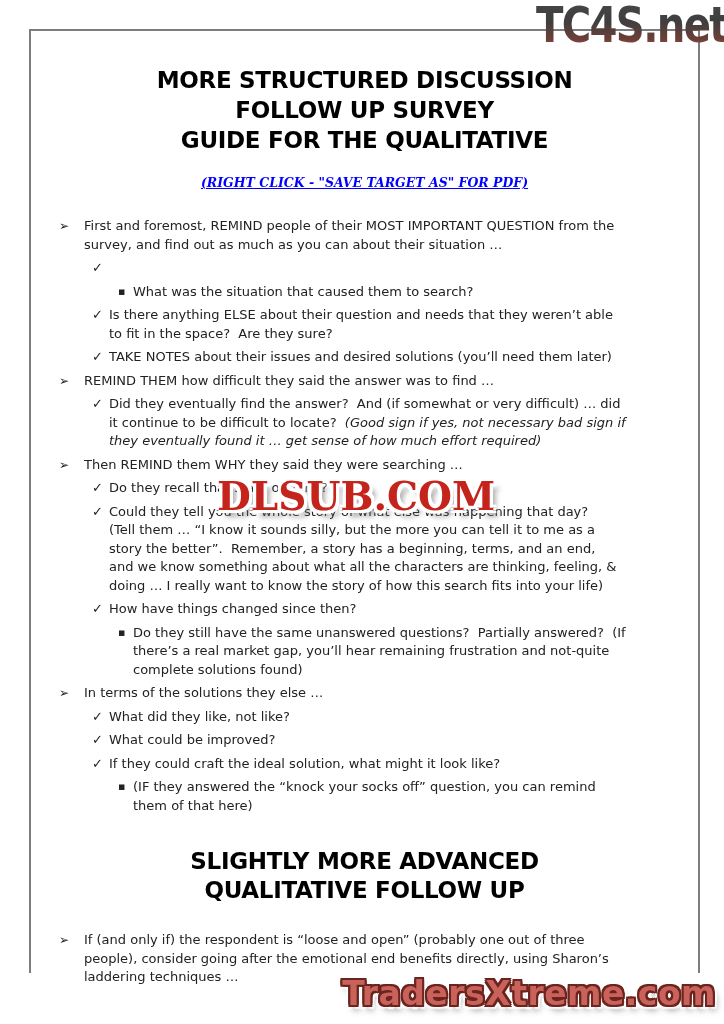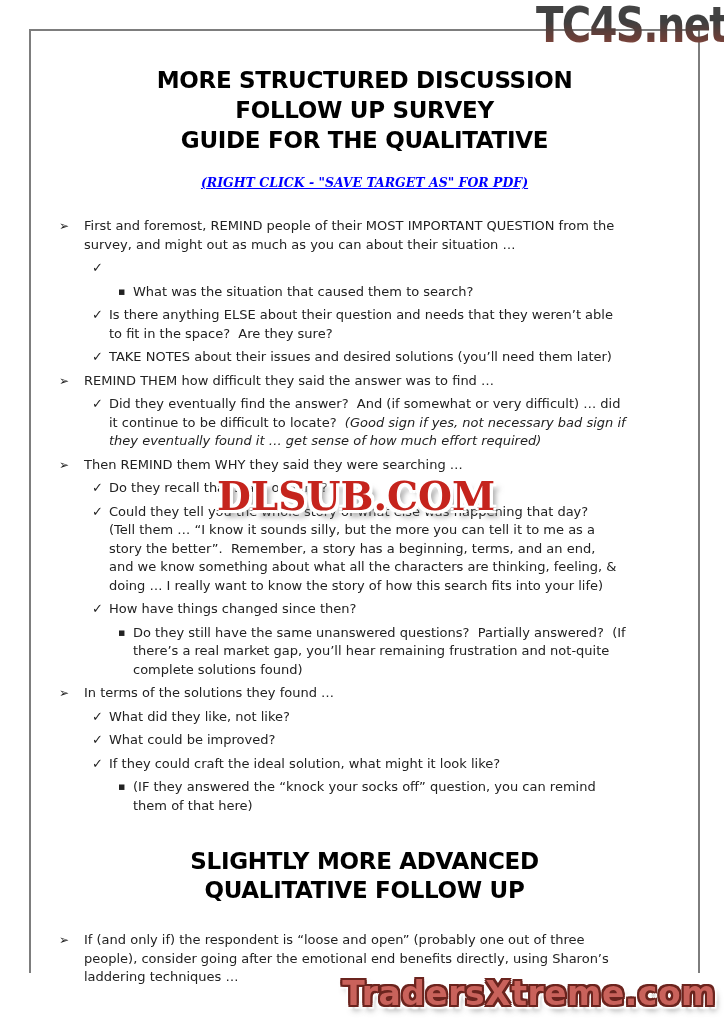--- a/index.html
+++ b/index.html
@@ -64,21 +64,21 @@
       <div class="pdf-link-wrap">
         <a class="pdf-link" href="#">(RIGHT CLICK - "SAVE TARGET AS" FOR PDF)</a>
       </div>
 
       <div class="body-list">
 
         <div class="row lvl1">
           <span class="marker">➢</span>
           <div class="txt">
             <div class="ln">First and foremost, REMIND people of their MOST IMPORTANT QUESTION from the</div>
-            <div class="ln">survey, and might out as much as you can about their situation …</div>
+            <div class="ln">survey, and find out as much as you can about their situation …</div>
           </div>
         </div>
 
         <div class="row lvl2">
           <span class="marker">✓</span>
         </div>
 
         <div class="row lvl3">
           <span class="marker">▪</span>
           <div class="txt">
@@ -154,21 +154,21 @@
           <div class="txt">
             <div class="ln">Do they still have the same unanswered questions?  Partially answered?  (If</div>
             <div class="ln">there’s a real market gap, you’ll hear remaining frustration and not-quite</div>
             <div class="ln">complete solutions found)</div>
           </div>
         </div>
 
         <div class="row lvl1">
           <span class="marker">➢</span>
           <div class="txt">
-            <div class="ln">In terms of the solutions they found …</div>
+            <div class="ln">In terms of the solutions they else …</div>
           </div>
         </div>
 
         <div class="row lvl2">
           <span class="marker">✓</span>
           <div class="txt">
             <div class="ln">What did they like, not like?</div>
           </div>
         </div>
 

